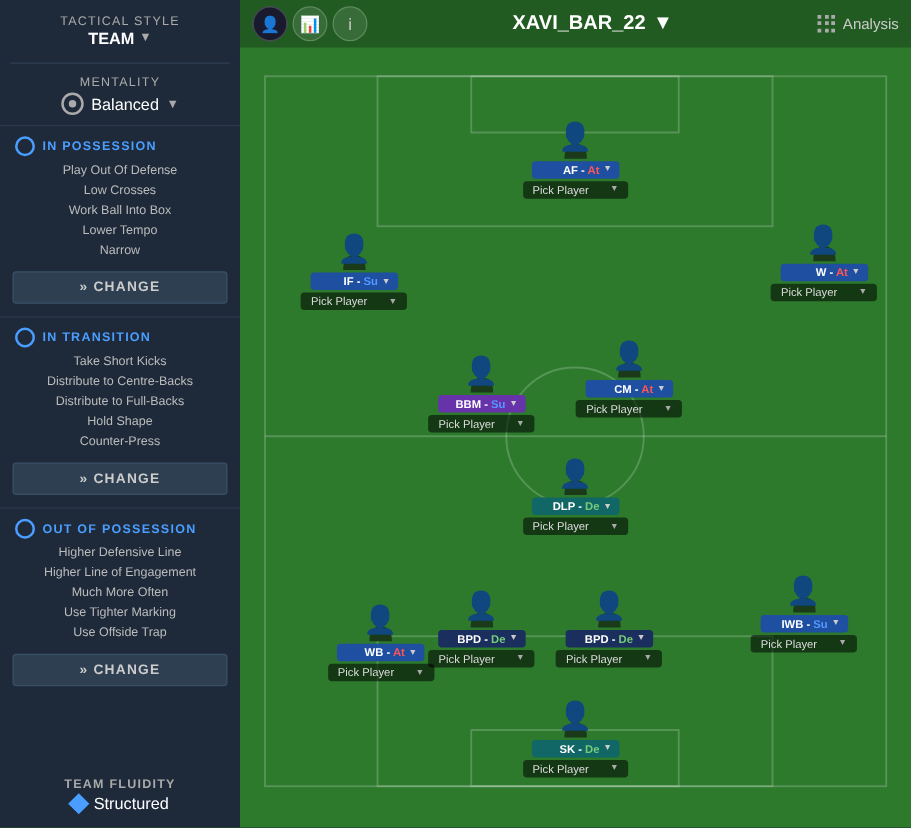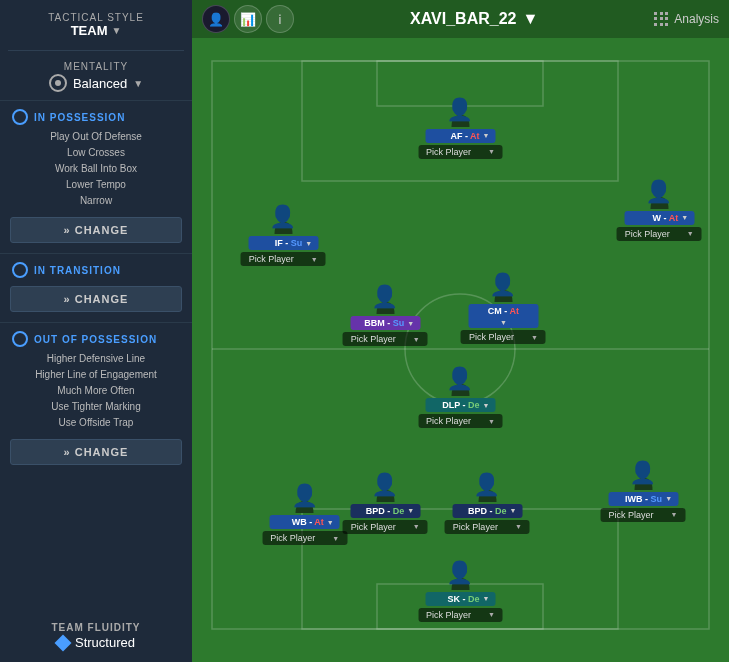--- a/index.html
+++ b/index.html
@@ -338,20 +338,27 @@
     <span class="chevron-icon"></span>
     <span>CHANGE</span>
   </div>
 
   <div class="section-separator"></div>
 
   <div class="section-header">
     <div class="section-circle-icon"></div>
     <span class="section-title">IN TRANSITION</span>
   </div>
+  <div class="section-items" id="it-items">
+      <div class="section-item">Take Short Kicks</div>
+      <div class="section-item">Distribute to Centre-Backs</div>
+      <div class="section-item">Distribute to Full-Backs</div>
+      <div class="section-item">Hold Shape</div>
+      <div class="section-item">Counter-Press</div>
+    </div>
   <div class="change-btn">
     <span class="chevron-icon"></span>
     <span>CHANGE</span>
   </div>
 
   <div class="section-separator"></div>
 
   <div class="section-header">
     <div class="section-circle-icon"></div>
     <span class="section-title">OUT OF POSSESSION</span>
@@ -519,30 +526,30 @@
         <div class="pick-btn">
           <span>Pick Player</span>
           <span class="arr">▼</span>
         </div>
       </div>
       <div class="player-card" style="left: 311.46px; top: 272.4px;">
         <div class="player-figure"><svg width="28" height="32" viewBox="0 0 28 32">
     <circle cx="14" cy="7" r="5" fill="#1a3a1a"></circle>
     <path d="M5 30 Q5 18 14 18 Q23 18 23 30" fill="#1a3a1a" stroke="none"></path>
   </svg></div>
-        <div class="role-badge" style="background: rgb(30, 79, 160); flex-direction: column;">
+        <div class="role-badge" style="background: rgb(30, 79, 160);">
           <span style="color:#fff;font-size:9px;">CM - <span style="color:#ff5555">At</span></span>
           <span class="arr">▼</span>
         </div>
         <div class="pick-btn">
           <span>Pick Player</span>
           <span class="arr">▼</span>
         </div>
       </div>
-      <div class="player-card" style="left: 91.29px; top: 204px;">
+      <div class="player-card" style="left: 91.29px; top: 186px;">
         <div class="player-figure"><svg width="28" height="32" viewBox="0 0 28 32">
     <circle cx="14" cy="7" r="5" fill="#1a3a1a"></circle>
     <path d="M5 30 Q5 18 14 18 Q23 18 23 30" fill="#1a3a1a" stroke="none"></path>
   </svg></div>
         <div class="role-badge" style="background: rgb(30, 79, 160);">
           <span style="color:#fff;font-size:9px;">IF - <span style="color:#5599ff">Su</span></span>
           <span class="arr">▼</span>
         </div>
         <div class="pick-btn">
           <span>Pick Player</span>

